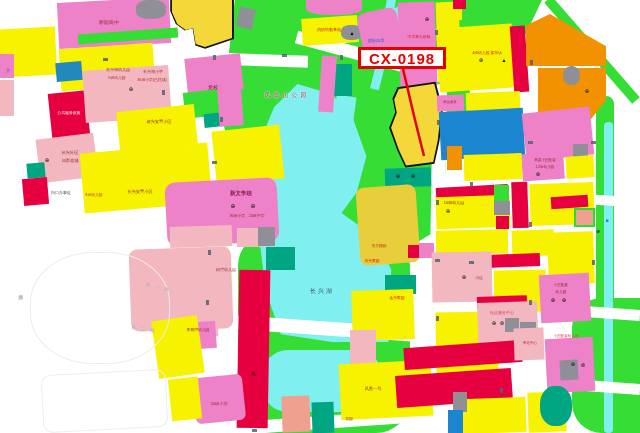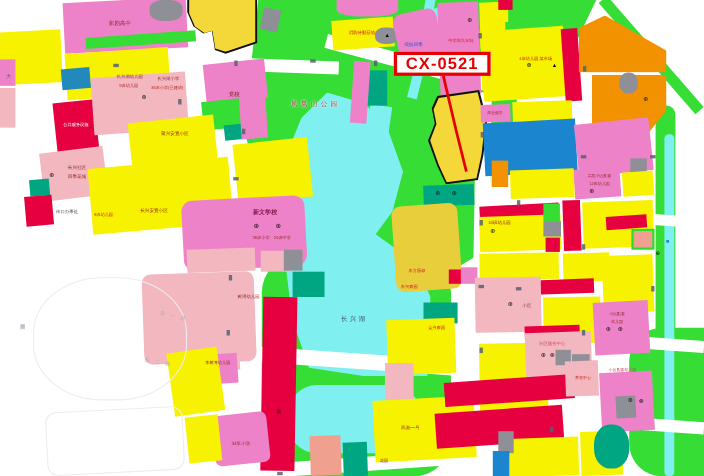--- a/index.html
+++ b/index.html
@@ -237,15 +237,15 @@
     <div class="tick" style="left: 592px; top: 140px; transform: rotate(90deg);"></div>
     <div class="tick" style="left: 592px; top: 260px;"></div>
     <div class="tick" style="left: 470px; top: 182px;"></div>
     <div class="tick" style="left: 470px; top: 260px; transform: rotate(90deg);"></div>
     <div class="tick" style="left: 500px; top: 388px;"></div>
     <div class="tick" style="left: 340px; top: 55px;"></div>
     <div class="tick" style="left: 283px; top: 53px; transform: rotate(90deg);"></div>
     <div class="tick" style="left: 213px; top: 55px;"></div>
     <div class="tick" style="left: 435px; top: 30px;"></div>
     <div id="callout" style="left: 358px; top: 47px; width: 88px; height: 22px; border-color: rgb(230, 0, 0);">
-    <span>CX-0521</span>
+    <span>CX-0198</span>
   </div>
 </div>
 
 </body></html>

